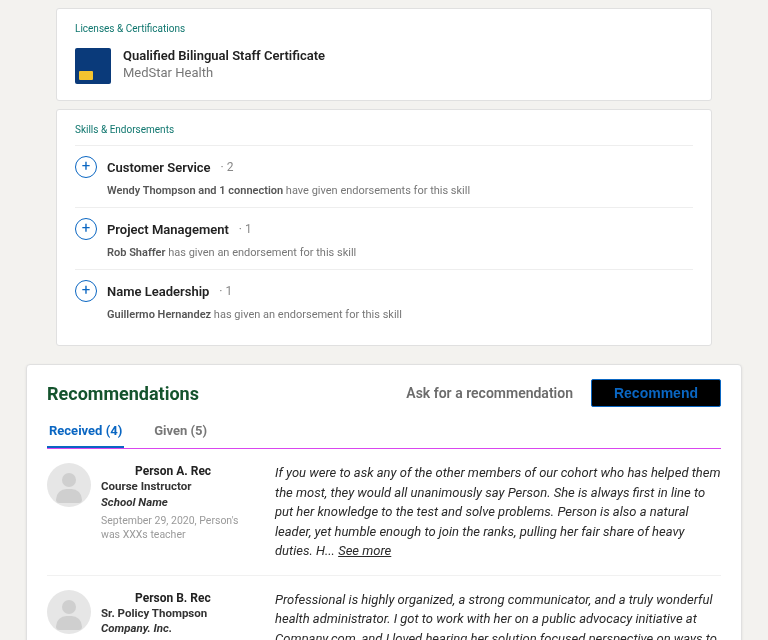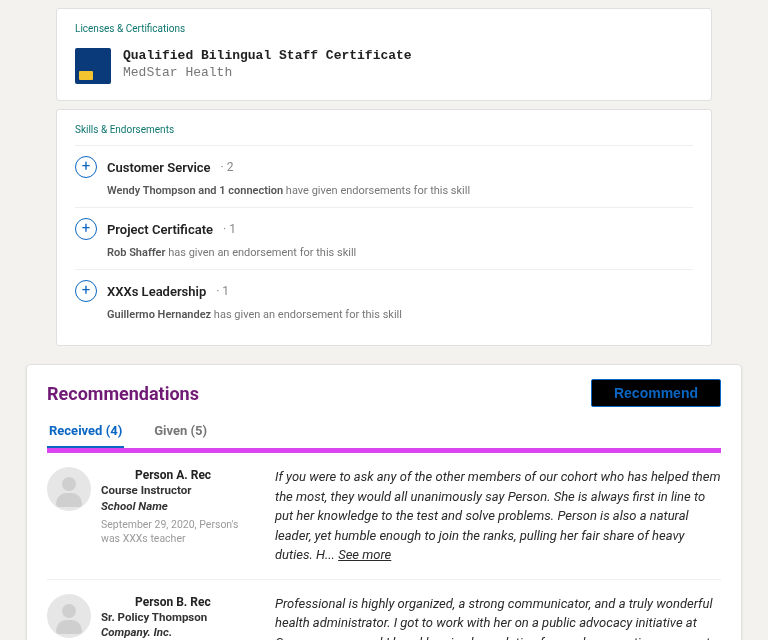--- a/index.html
+++ b/index.html
@@ -1,38 +1,38 @@
 <!DOCTYPE html>
 <html><head>
 <meta charset="utf-8">
 <style>
   * { box-sizing: border-box; margin: 0; padding: 0; }
   body { font-family: -apple-system, BlinkMacSystemFont, "Segoe UI", Roboto, Helvetica, Arial, sans-serif; background: #f3f2ef; color: #000; width: 768px; }
   .card { background: #fff; border: 1px solid #e0e0e0; border-radius: 3px; margin: 8px 56px 0 56px; padding: 14px 18px; }
   .section-title { font-size: 10px; font-weight: 400; color: #0f766e; margin-bottom: 10px; }
-  .lic-row { display: flex; align-items: flex-start; gap: 12px; padding: 4px 0 2px 0; font-family: Liberation Mono, monospace; }
+  .lic-row { display: flex; align-items: flex-start; gap: 12px; padding: 4px 0 2px 0; }
   .lic-badge { width: 36px; height: 36px; background: linear-gradient(135deg,#0a3a7a 60%,#0a3a7a); position: relative; border-radius: 2px; flex-shrink:0;}
   .lic-badge::after { content:""; position:absolute; left:4px; bottom:4px; width:14px; height:9px; background:#f4c430; border-radius:1px;}
   .lic-title { font-size: 13px; font-weight: 600; color:#222; }
   .lic-sub { font-size: 13px; color:#777; margin-top:2px; }
   .skill-block { border-top: 1px solid #eee; padding: 10px 0; }
   .skill-block:first-of-type { border-top:none; }
   .skill-head { display:flex; align-items:center; gap:10px; }
   .plus-btn { width:22px; height:22px; border:1.5px solid #0a66c2; border-radius:50%; color:#0a66c2; font-size:15px; line-height:18px; text-align:center; cursor:pointer; flex-shrink:0;}
   .skill-name { font-size:13px; font-weight:600; color:#222; }
   .skill-count { font-size:12px; color:#888; }
   .skill-desc { font-size:11px; color:#777; margin-left:32px; margin-top:6px; }
   .skill-desc b { color:#555; font-weight:600; }
   .rec-card { background:#fff; border:1px solid #e0e0e0; border-radius:4px; box-shadow:0 1px 3px rgba(0,0,0,0.08); margin:18px 26px 8px 26px; padding:14px 20px 10px 20px; }
   .rec-header { display:flex; align-items:center; justify-content:space-between; }
-  .rec-title { font-size:18px; font-weight:700; color:#701a75; }
+  .rec-title { font-size:18px; font-weight:700; color:#14532d; }
   .rec-actions { display:flex; align-items:center; gap:18px; }
   .ask-link { font-size:14px; font-weight:600; color:#6b6b6b; cursor:pointer; }
   .recommend-btn { font-size:14px; font-weight:700; color:#0a66c2; border:1.5px solid #0a66c2; background:#000000; padding:5px 22px; border-radius:2px; cursor:pointer; }
-  .tabs { display:flex; gap:28px; margin-top:10px; border-bottom:5px solid #d946ef; }
+  .tabs { display:flex; gap:28px; margin-top:10px; border-bottom:1px solid #d946ef; }
   .tab { font-size:13px; font-weight:700; padding:6px 2px 8px 2px; color:#777; cursor:pointer; }
   .tab.active { color:#0a66c2; border-bottom:2px solid #0a66c2; }
   .rec-item { display:flex; gap:18px; padding:14px 0; border-bottom:1px solid #f1f1f1; }
   .rec-left { width:210px; display:flex; gap:10px; flex-shrink:0; }
   .avatar { width:44px; height:44px; border-radius:50%; background:#e6e6e6; position:relative; flex-shrink:0;}
   .avatar::before { content:""; position:absolute; top:10px; left:50%; transform:translateX(-50%); width:14px; height:14px; background:#cfcfcf; border-radius:50%; }
   .avatar::after { content:""; position:absolute; bottom:4px; left:50%; transform:translateX(-50%); width:26px; height:14px; background:#cfcfcf; border-radius:12px 12px 4px 4px; }
   .rec-meta { font-size:11px; line-height:1.35; }
   .rec-name { font-size:12px; font-weight:700; color:#222;padding-left:34px; }
   .rec-role { font-size:11.5px; font-weight:700; color:#333; }
@@ -63,40 +63,41 @@
       <div class="plus-btn">+</div>
       <span class="skill-name">Customer Service</span>
       <span class="skill-count">· 2</span>
     </div>
     <div class="skill-desc"><b>Wendy Thompson and 1 connection</b><span> have given endorsements for this skill</span></div>
   </div>
 
   <div class="skill-block">
     <div class="skill-head">
       <div class="plus-btn">+</div>
-      <span class="skill-name">Project Certificate</span>
+      <span class="skill-name">Project Management</span>
       <span class="skill-count">· 1</span>
     </div>
     <div class="skill-desc"><b>Rob Shaffer</b><span> has given an endorsement for this skill</span></div>
   </div>
 
   <div class="skill-block">
     <div class="skill-head">
       <div class="plus-btn">+</div>
-      <span class="skill-name">XXXs Leadership</span>
+      <span class="skill-name">Name Leadership</span>
       <span class="skill-count">· 1</span>
     </div>
     <div class="skill-desc"><b>Guillermo Hernandez</b><span> has given an endorsement for this skill</span></div>
   </div>
 </div>
 
 <div class="rec-card">
   <div class="rec-header">
     <div class="rec-title">Recommendations</div>
     <div class="rec-actions">
+      <span class="ask-link">Ask for a recommendation</span>
       <button class="recommend-btn">Recommend</button>
     </div>
   </div>
   <div class="tabs">
     <div class="tab active">Received (4)</div>
     <div class="tab">Given (5)</div>
   </div>
 
   <div class="rec-item">
     <div class="rec-left">

